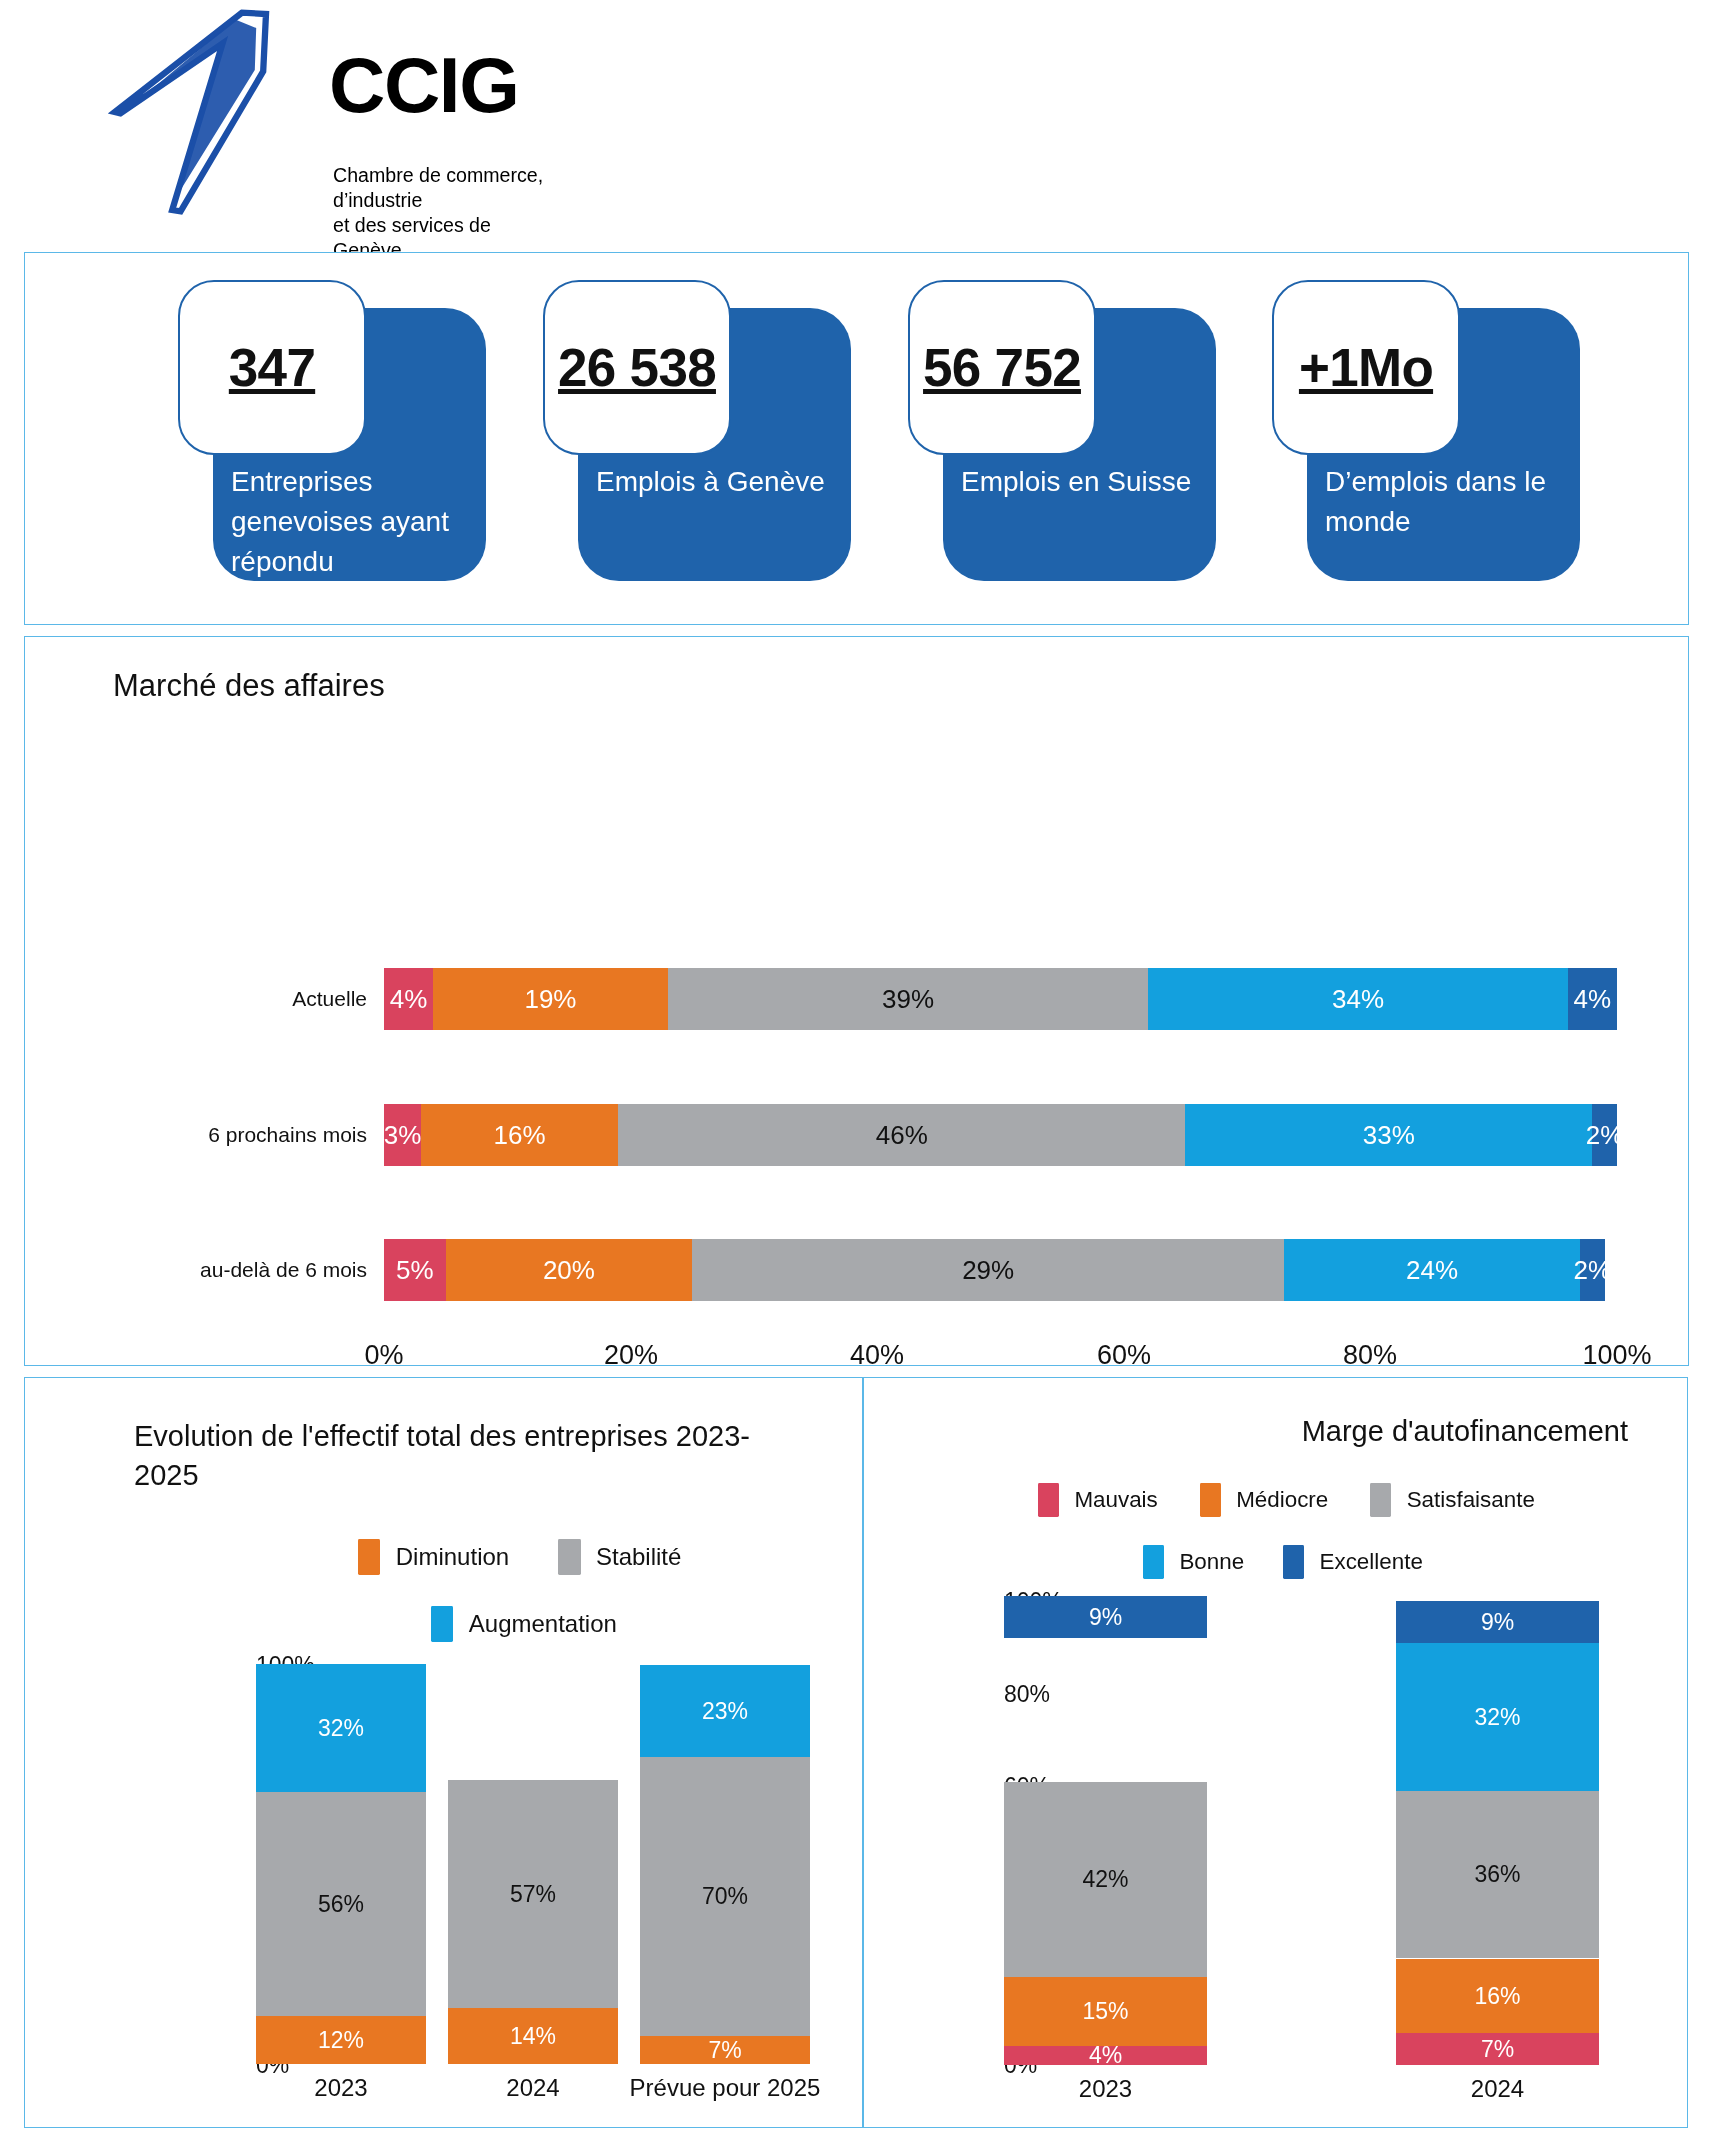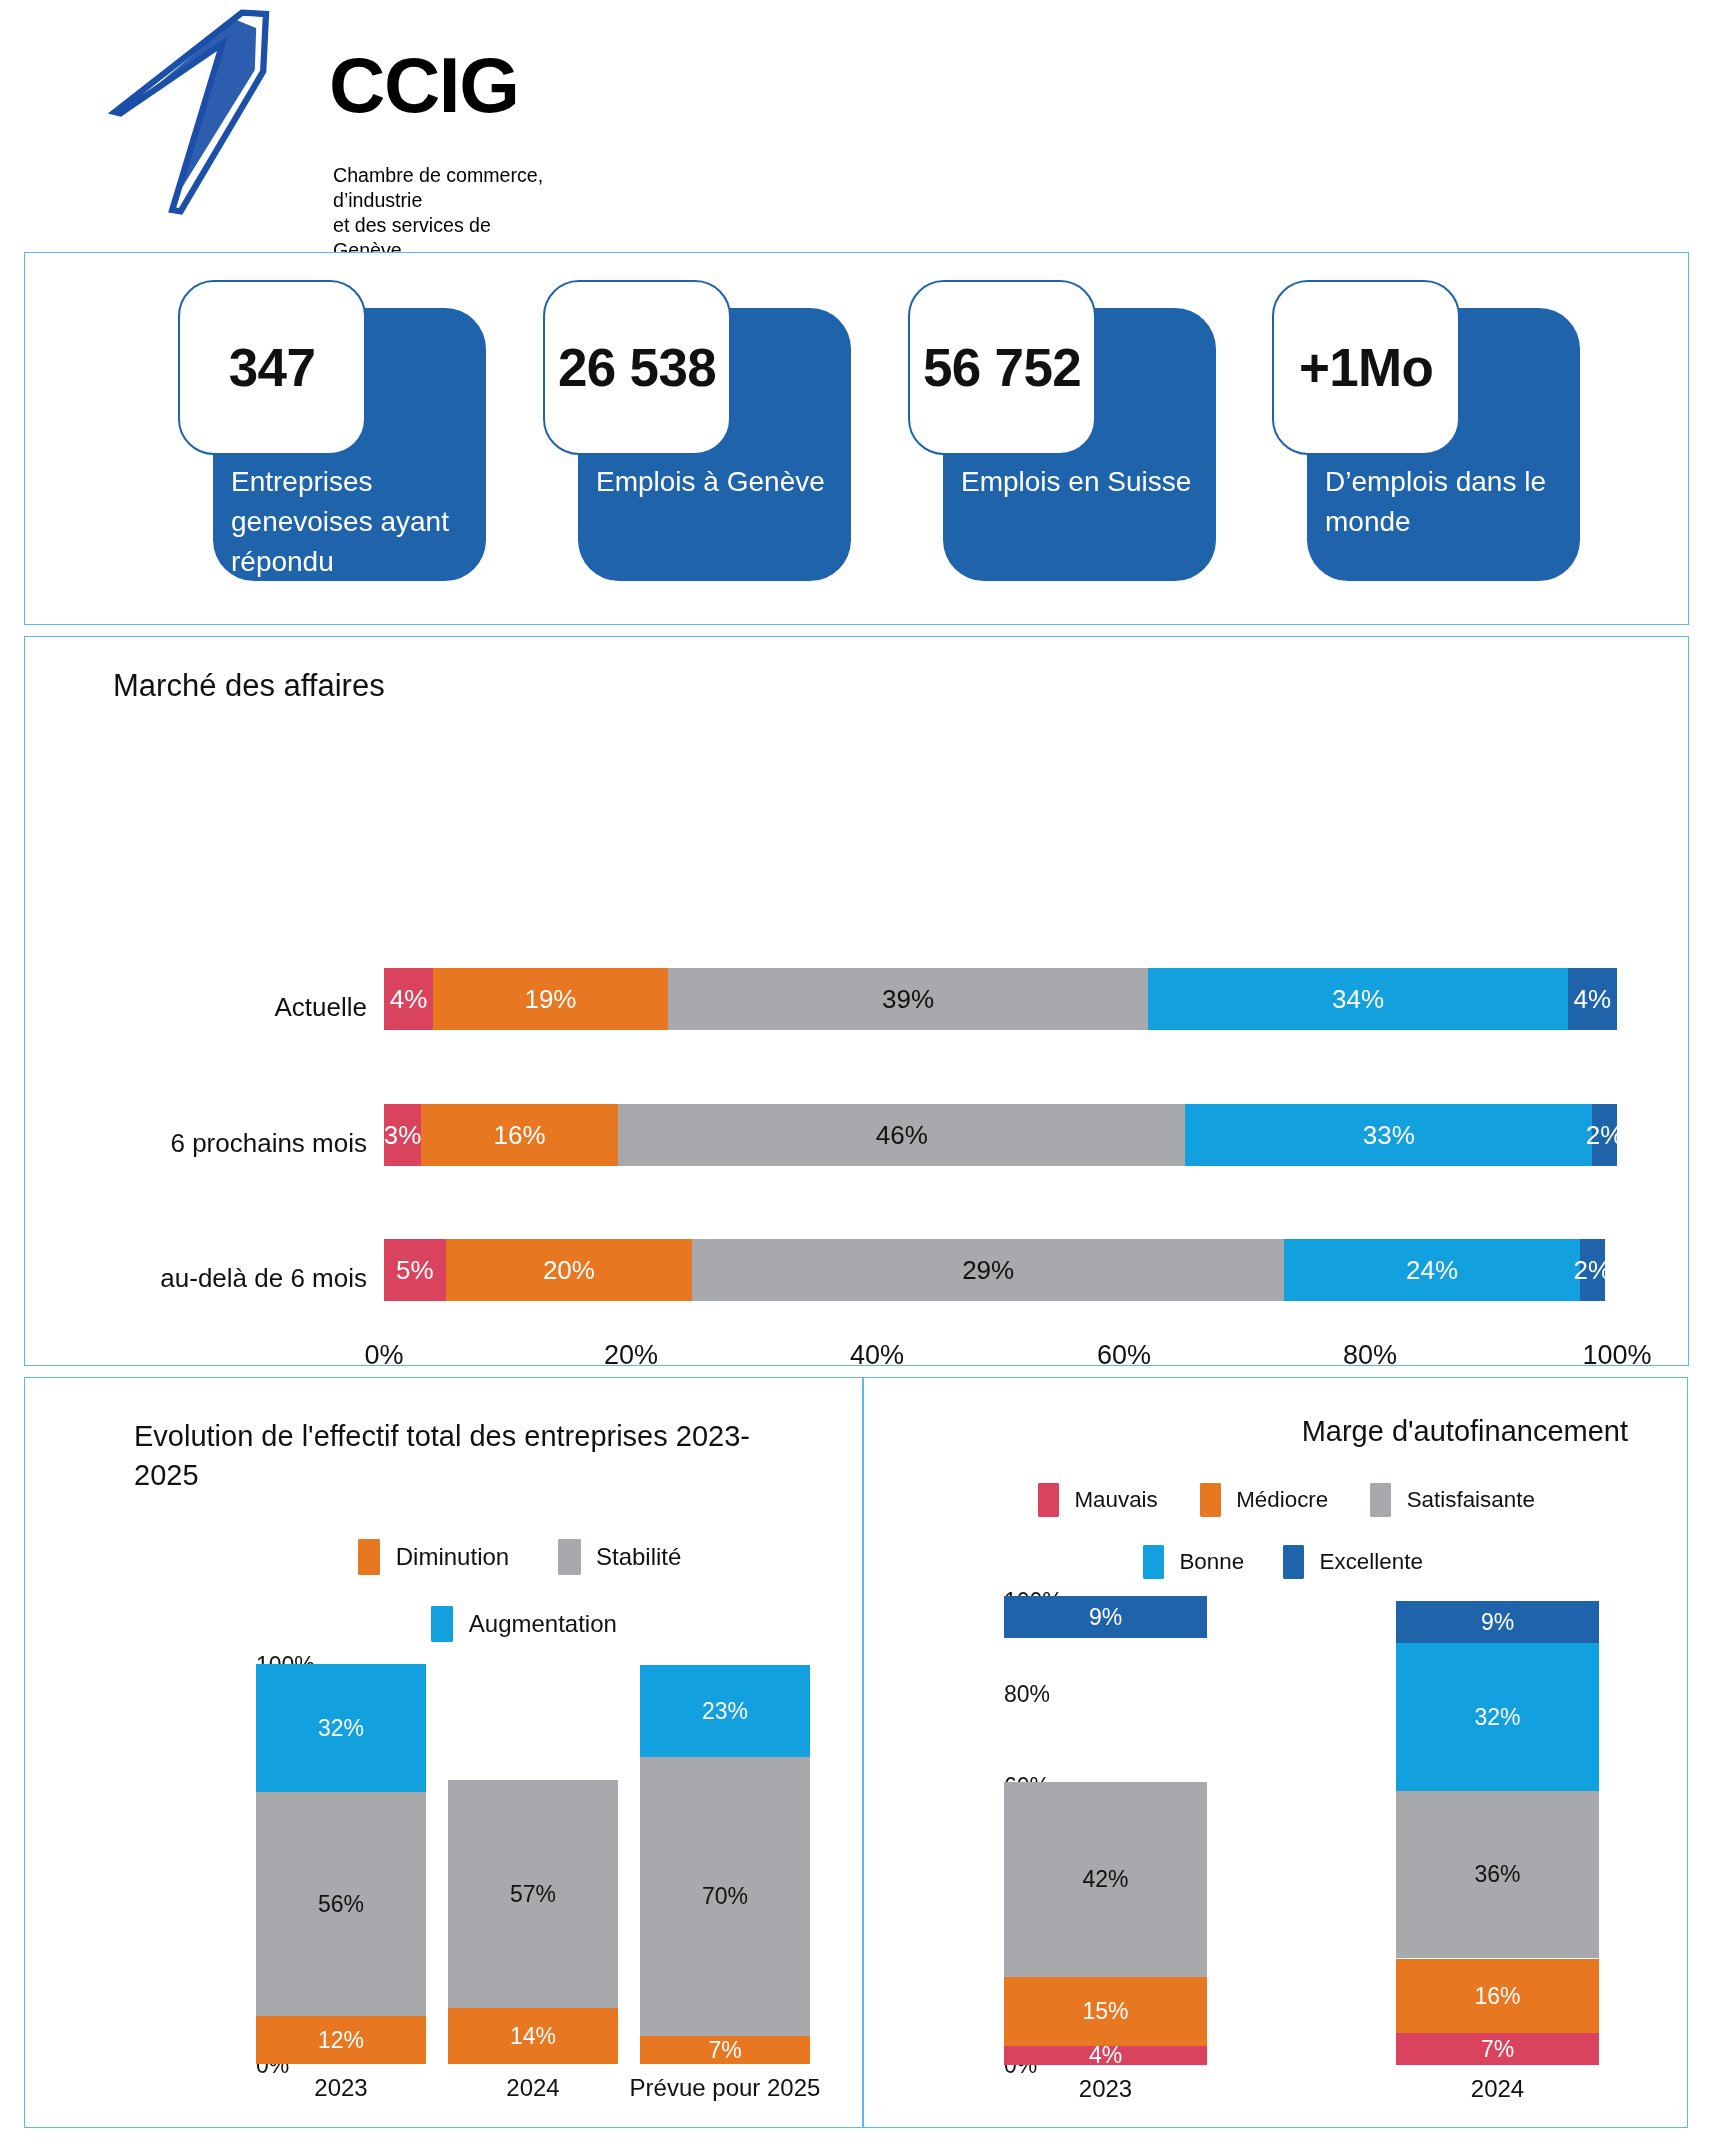--- a/index.html
+++ b/index.html
@@ -52,20 +52,21 @@
     position: absolute; left: 0; top: 0;
     width: 188px; height: 175px;
     background: #ffffff;
     border: 2.1px solid #1F63AB;
     border-radius: 36px;
     display: flex; align-items: center; justify-content: center;
   }
   .kpi-value {
     font-size: 53px; font-weight: bold; color: #111; letter-spacing: -0.7px;
     white-space: nowrap;
+    text-decoration: underline;
   }
   .kpi-label {
     position: absolute; left: 53px; top: 182px; width: 231px;
     color: #ffffff; font-size: 28px; line-height: 1.42;
   }
   #kpi-0 { left: 153px; }
   #kpi-1 { left: 518px; }
   #kpi-2 { left: 883px; }
   #kpi-3 { left: 1247px; }
 
@@ -81,23 +82,23 @@
   #mkt-title { left: 88px; top: 28px; font-size: 31px; }
   .mkt-legend-row { position: absolute; display: flex; align-items: center; }
   #mkt-legend-1 { left: 490px; top: 768px; gap: 66px; }
   #mkt-legend-2 { left: 881px; top: 859px; }
   #mkt-legend-1 .legend-item, #mkt-legend-2 .legend-item { gap: 15.4px; }
   #mkt-legend-1 .swatch, #mkt-legend-2 .swatch { width: 24px; height: 38px; }
   #mkt-legend-1 .legend-label, #mkt-legend-2 .legend-label { font-size: 26px; }
 
   .hbar-row { position: absolute; height: 62px; }
   .hbar-label {
-    position: absolute; right: 100%; top: 8px; height: 62px;
+    position: absolute; right: 100%; top: 0; height: 62px;
     display: flex; align-items: center; justify-content: flex-end;
-    padding-right: 17px; font-size: 26px; color: #111; white-space: nowrap;
+    padding-right: 17px; font-size: 21px; color: #111; white-space: nowrap;
   }
   .hbar-track { position: absolute; left: 0; top: 0; height: 62px; width: 100%; display: flex; }
   .seg {
     height: 100%; display: flex; align-items: center; justify-content: center;
     font-size: 26px; color: #fff; overflow: visible; white-space: nowrap;
   }
   .seg.dark-text { color: #111; }
 
   .xaxis { position: absolute; height: 42px; }
   .xtick {

